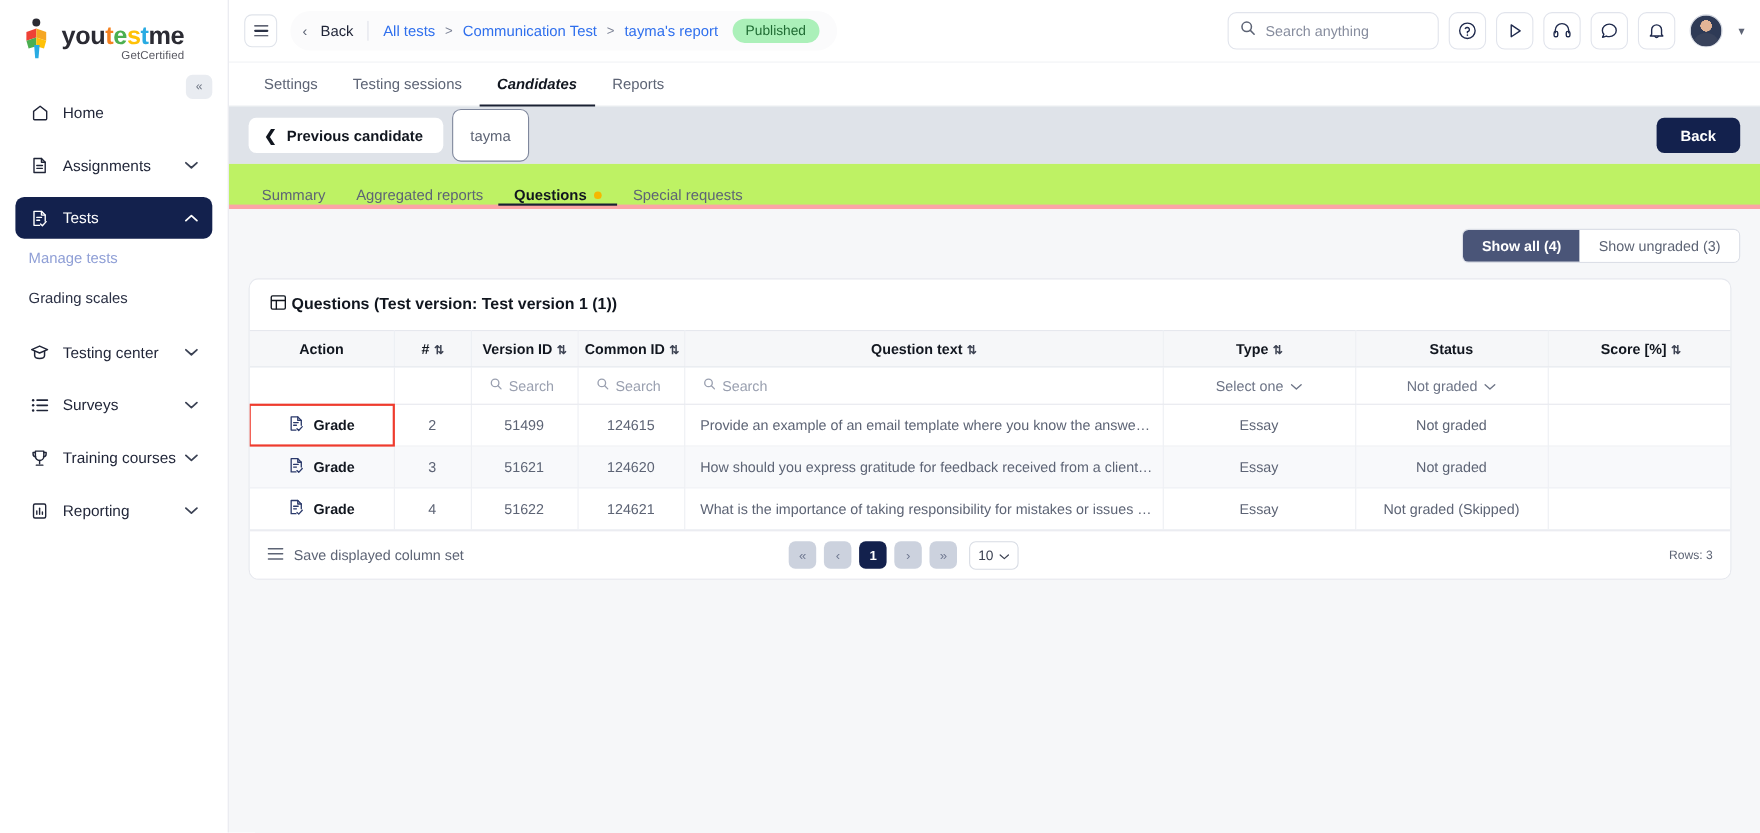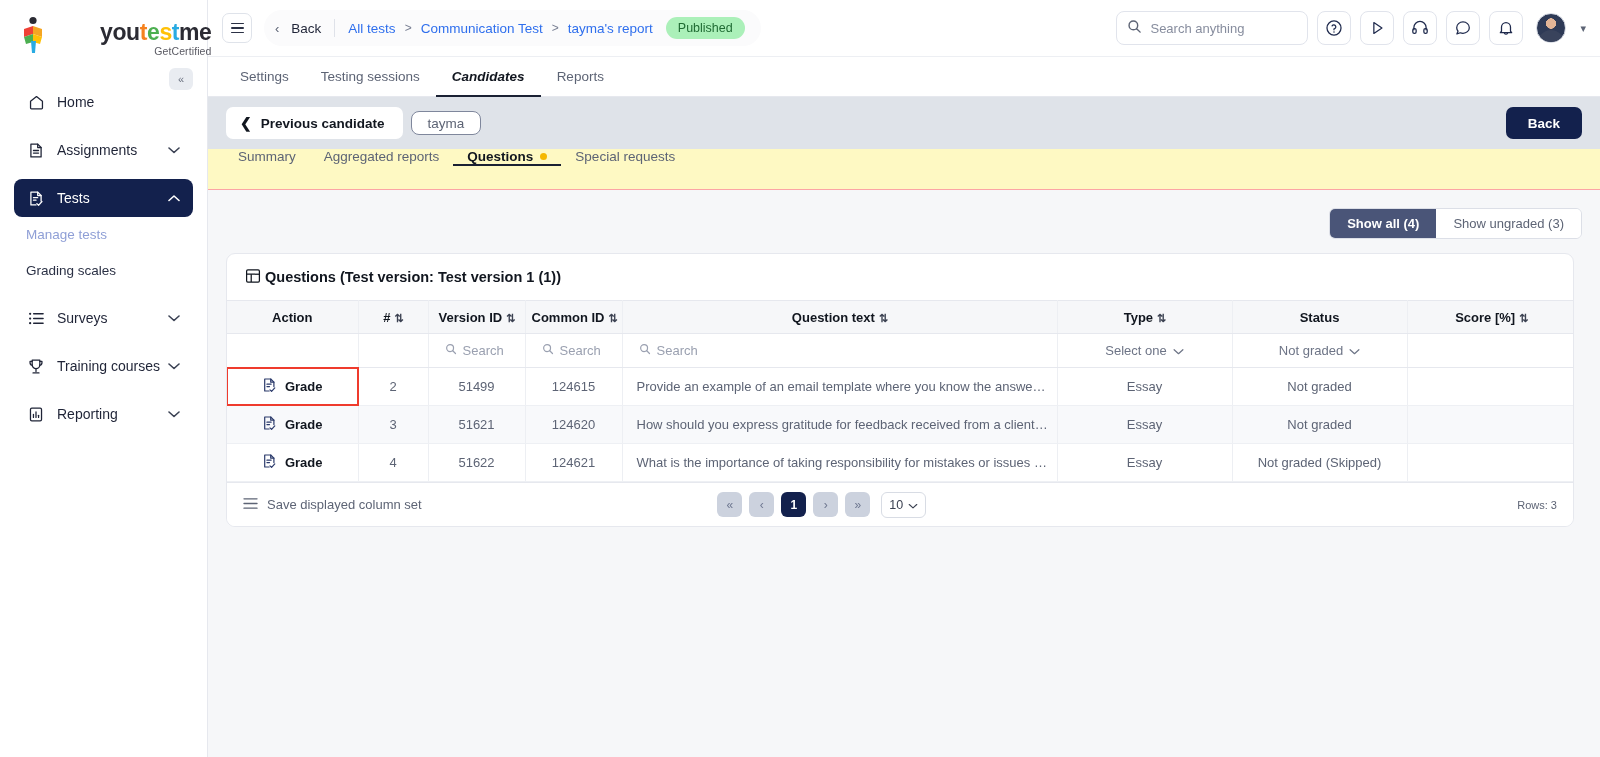--- a/index.html
+++ b/index.html
@@ -11,21 +11,21 @@
     -webkit-font-smoothing: antialiased;
   }
   .app { display: flex; width: 1600px; height: 757px; }
 
   
   .sidebar {
     width: 208px; height: 757px; background: #ffffff;
     border-right: 1px solid #e6e8ee;
     flex: 0 0 208px; position: relative;
   }
-  .logo-wrap { padding: 16px 0 0 20px; display: flex; align-items: flex-start; gap: 44px; }
+  .logo-wrap { padding: 16px 0 0 20px; display: flex; align-items: flex-start; }
   .logo-mark { width: 30px; height: 40px; position: relative; flex: 0 0 30px; }
   .logo-text { margin-left: 6px; padding-top: 5px; }
   .logo-word { font-size: 23px; font-weight: bold; letter-spacing: -0.4px; line-height: 1; }
   .lt-dark { color: #2b2b33; }
   .lt-o { color: #f5821f; }
   .lt-g { color: #4caf50; }
   .lt-y { color: #ffc107; }
   .lt-b { color: #29abe2; }
   .logo-sub { font-size: 10.5px; color: #5a5a63; text-align: right; margin-top: 1px; letter-spacing: 0.1px; }
 
@@ -128,33 +128,33 @@
     padding: 0 18px 0 18px; flex: 0 0 52px;
   }
   .prev-cand {
     height: 32px; background: #fff; border: none; border-radius: 7px;
     display: flex; align-items: center; gap: 9px; padding: 0 18px 0 14px;
     font-size: 13.5px; color: #11161f; font-weight: bold; cursor: pointer;
     font-family: "Liberation Sans", sans-serif;
   }
   .prev-cand .pc-chev { font-size: 14px; color: #11161f; }
   .cand-chip {
-    height: 24px; margin-left: 8px; border: 1px solid #7f879c; border-radius: 8px;
+    height: 48px; margin-left: 8px; border: 1px solid #7f879c; border-radius: 8px;
     background: #fff; display: flex; align-items: center; padding: 0 16px;
     font-size: 13.5px; color: #5d6475; cursor: pointer;
   }
   .back-btn {
     margin-left: auto; height: 32px; background: #13214d; color: #fff;
     border: none; border-radius: 7px; padding: 0 22px; font-size: 13.5px;
     font-weight: bold; cursor: pointer; font-family: "Liberation Sans", sans-serif;
   }
 
   .subtabs {
-    height: 41px; display: flex; align-items: flex-start; padding-left: 16px;
-    border-bottom: 1px solid #fca5a5; background: #fef9c3; flex: 0 0 41px;
+    height: 41px; display: flex; align-items: flex-end; padding-left: 16px;
+    border-bottom: 4px solid #fca5a5; background: #bef264; flex: 0 0 41px;
   }
   .stab {
     display: flex; align-items: center; gap: 7px; padding: 0 14px; font-size: 13.5px;
     color: #5d6475; cursor: pointer; border-bottom: 2px solid transparent; margin-bottom: -1px;
   }
   .stab.active { color: #11161f; font-weight: bold; border-bottom-color: #1a2133; }
   .dot-amber { width: 7px; height: 7px; border-radius: 50%; background: #f5b800; display: inline-block; }
 
   
   .content { flex: 1; background: #f6f7f9; padding: 18px 18px 0 18px; overflow: hidden; }
@@ -312,20 +312,34 @@
         </span>
       </div>
 
       <div class="nav-sub selected">
         <span>Manage tests</span>
       </div>
       <div class="nav-sub plain">
         <span>Grading scales</span>
       </div>
 
+      <div class="nav-item" style="margin-top:8px">
+        <span class="ni-icon">
+          <svg width="18" height="17" viewBox="0 0 20 18" fill="none" stroke="#1f2437" stroke-width="1.5" stroke-linecap="round" stroke-linejoin="round">
+            <path d="M10 2.5 L18 6 L10 9.5 L2 6 Z"></path>
+              <path d="M5 7.5 V12 C5 13.8 7.2 15 10 15 C12.8 15 15 13.8 15 12 V7.5"></path>
+          </svg>
+        </span>
+        <span class="ni-label">Testing center</span>
+        <span class="ni-chev">
+          <svg width="12" height="8" viewBox="0 0 12 8" fill="none" stroke="currentColor" stroke-width="1.6" stroke-linecap="round" stroke-linejoin="round">
+              <path d="M1 2 L6 6.5 L11 2"></path>
+            </svg>
+        </span>
+      </div>
 
       <div class="nav-item">
         <span class="ni-icon">
           <svg width="17" height="15" viewBox="0 0 18 16" fill="none" stroke="#1f2437" stroke-width="1.6" stroke-linecap="round">
             <circle cx="2.2" cy="3" r="1.2" fill="#1f2437" stroke="none"></circle>
               <path d="M6 3 H16"></path>
             <circle cx="2.2" cy="8" r="1.2" fill="#1f2437" stroke="none"></circle>
               <path d="M6 8 H16"></path>
             <circle cx="2.2" cy="13" r="1.2" fill="#1f2437" stroke="none"></circle>
               <path d="M6 13 H16"></path>

